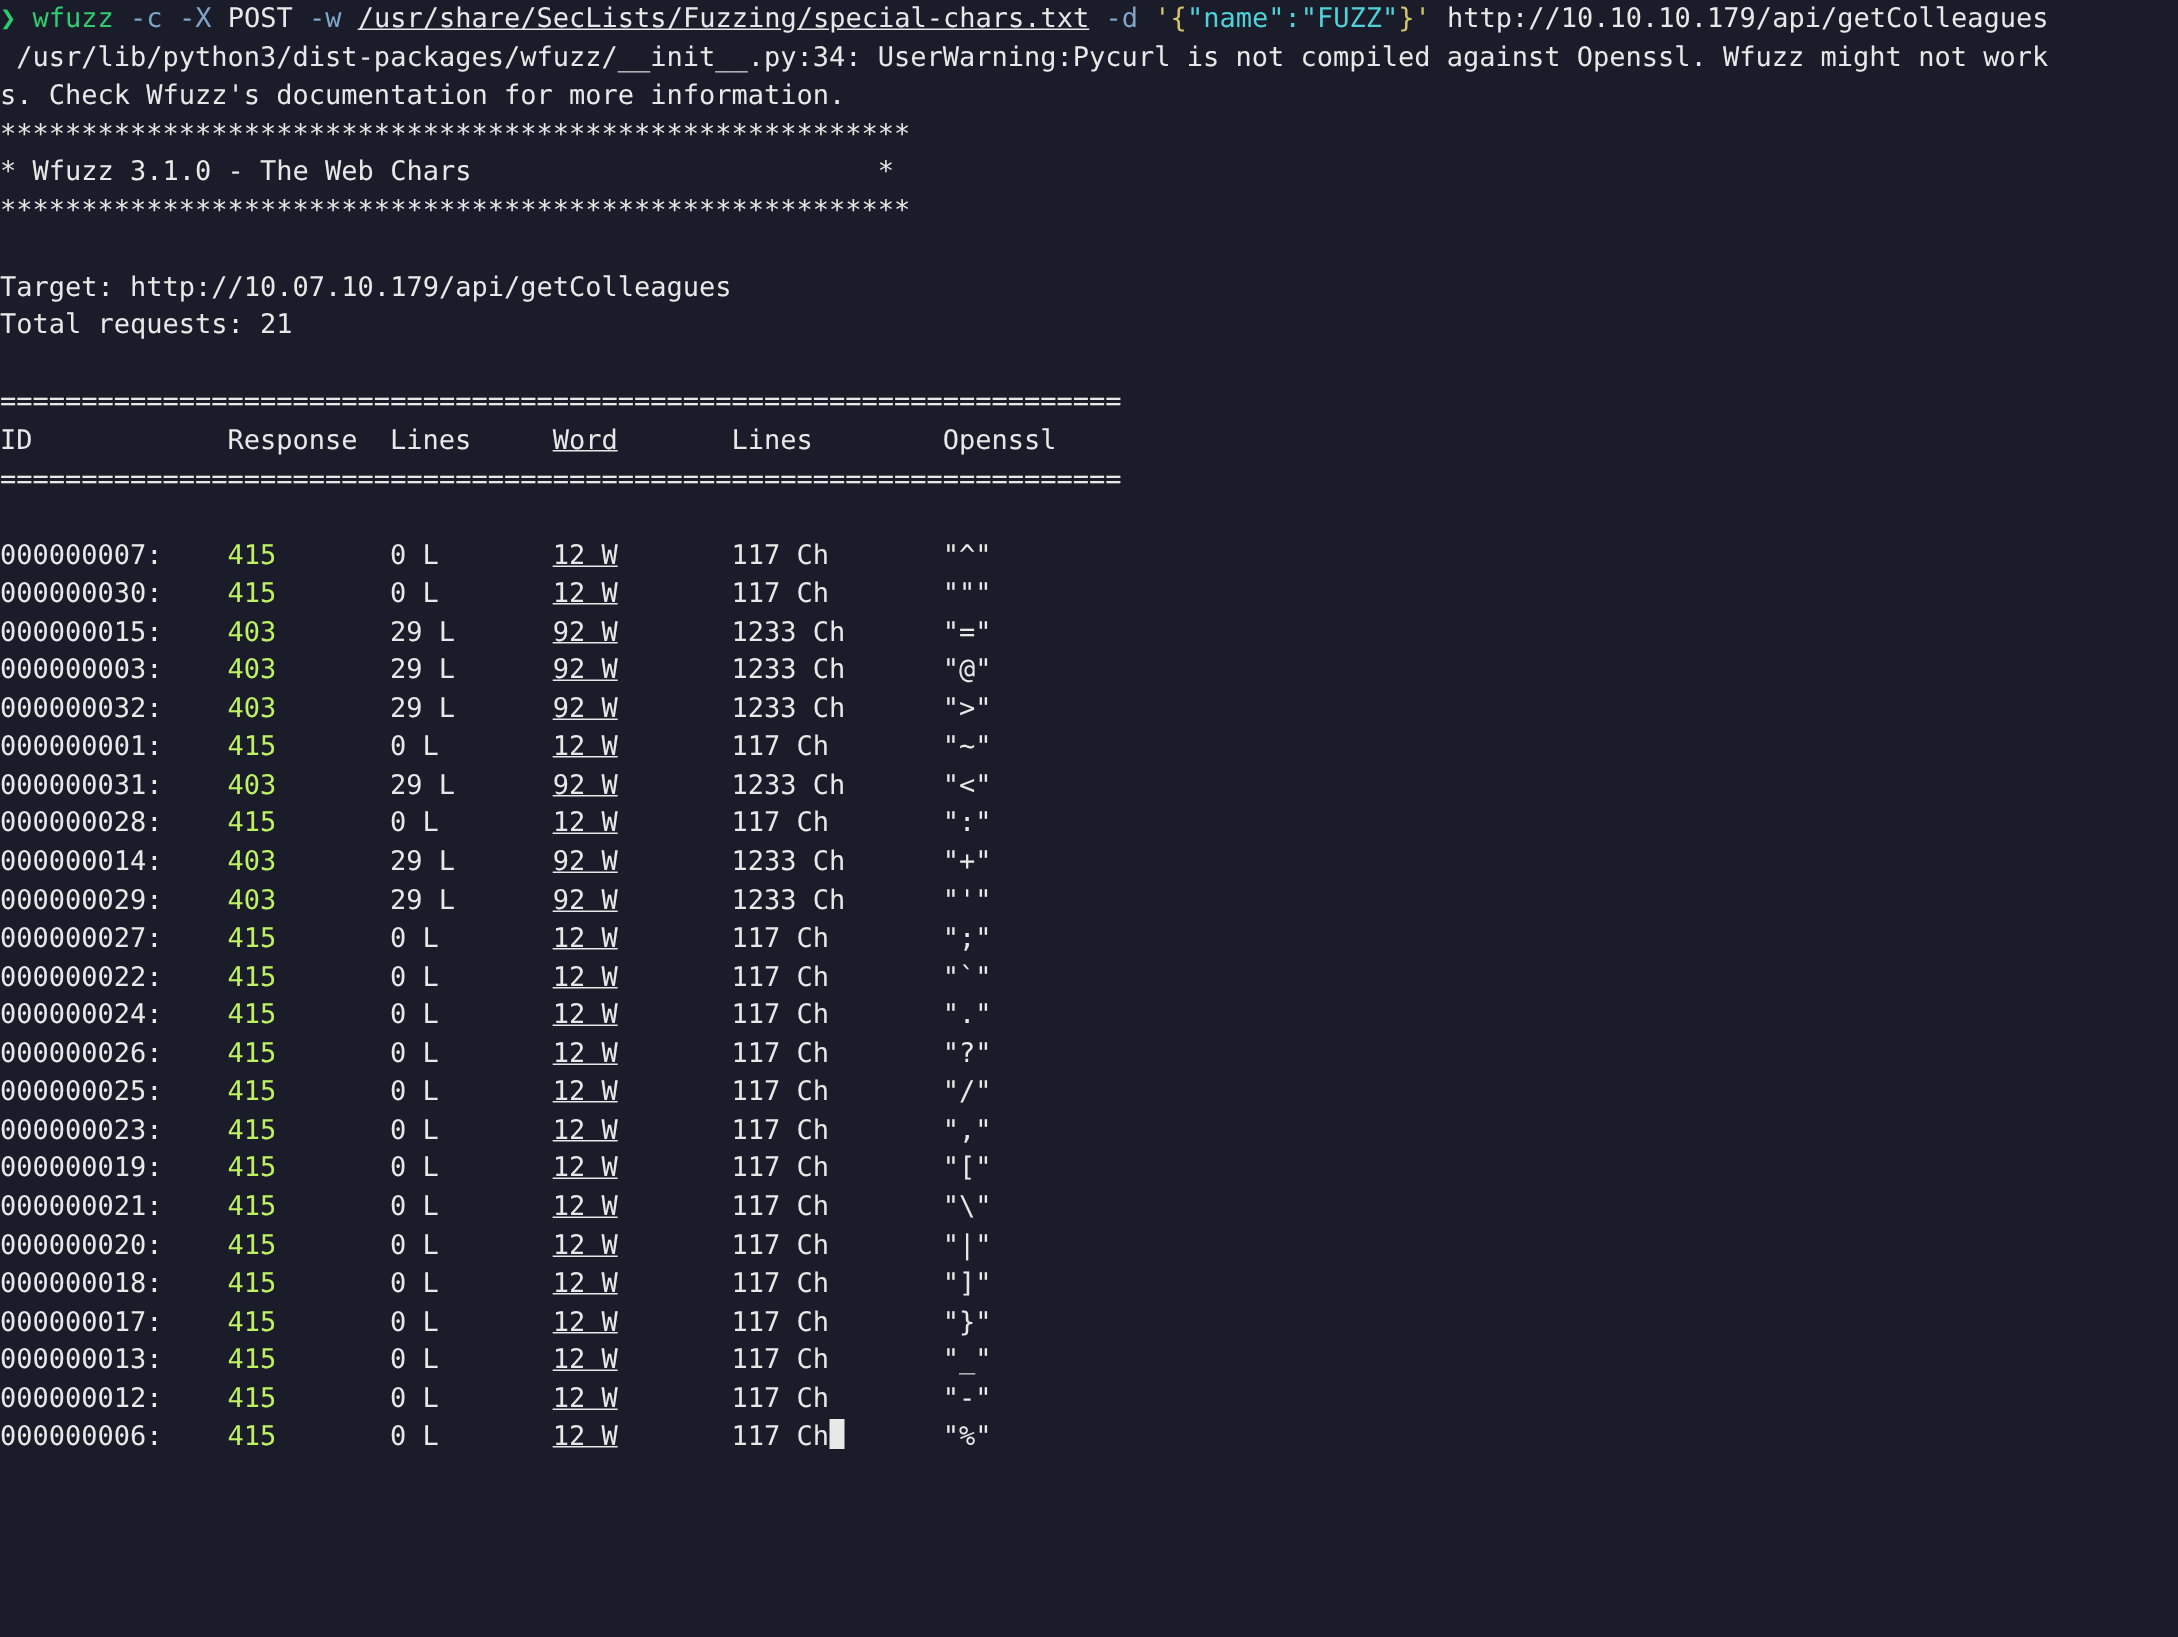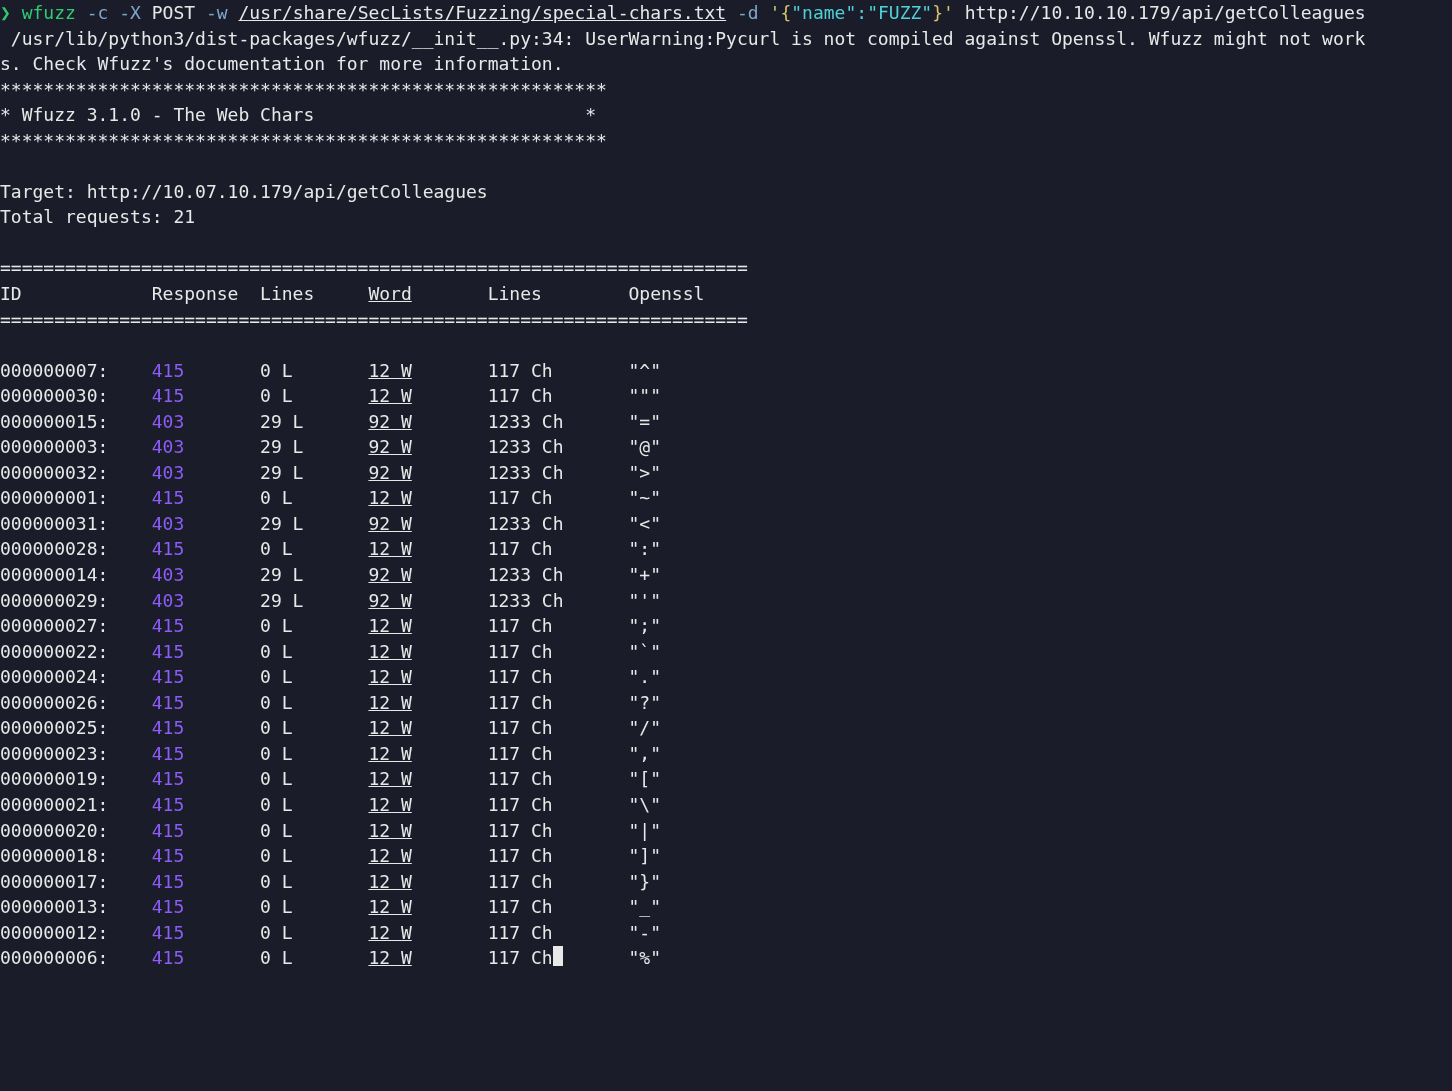--- a/index.html
+++ b/index.html
@@ -19,21 +19,21 @@
     font-family: inherit;
   }
   .prompt-sym { color: #2ecc71; }
   .cmd-name   { color: #2ecc71; }
   .flag       { color: #7fa6c9; }
   .underlined { text-decoration: underline; }
   .json-quote { color: #d4c46a; }
   .json-str   { color: #4fd1d9; }
   .sep-line   { color: #e8e8e8; }
   .banner     { color: #e8e8e8; }
-  .col-red    { color: #8b5cf6; }
+  .col-red    { color: #bef264; }
   .cursor {
     display: inline-block;
     width: 10px;
     height: 20px;
     background: #e8e8e8;
     vertical-align: text-bottom;
     margin-bottom: 2px;
   }
   .rows { display: block; }
   .row { display: block; }

